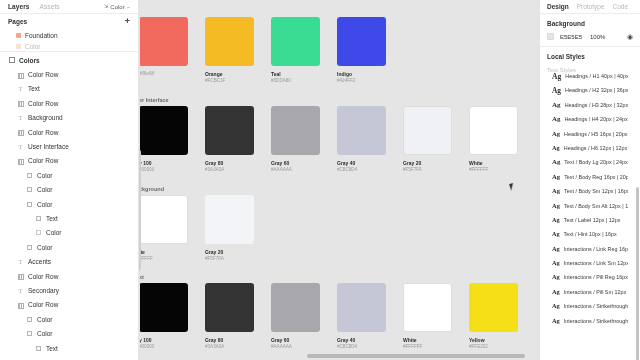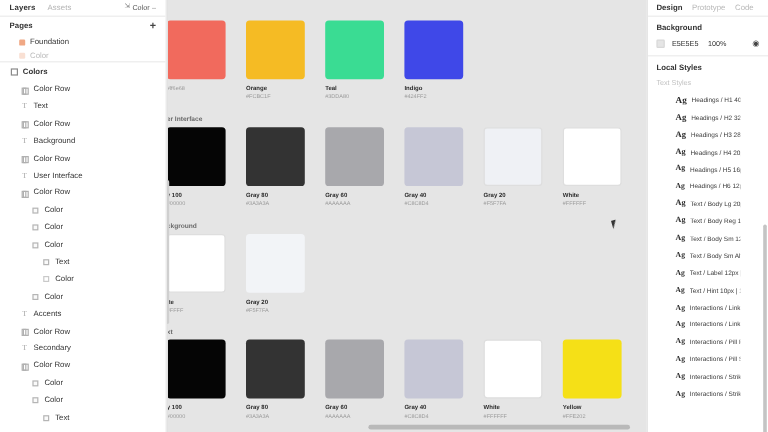--- a/index.html
+++ b/index.html
@@ -153,21 +153,21 @@
   .bg-op { font-size:6px; color:#333; margin-left:2px;}
   .eye {
     margin-left:auto; font-size:7px; color:#444; line-height:1;
   }
   .rp-styles { padding:6px 0 0; flex:1; overflow:hidden; position:relative;}
   .rp-styles .rp-title { padding:0 7px; }
   .text-styles-lbl {
     padding:0 7px; margin-top:7px; font-size:6px; color:#c2c2c2;
   }
   .style-row {
-    height:14.4px; display:flex; align-items:flex-end; gap:4px; padding:0 23px;
+    height:14.4px; display:flex; align-items:flex-start; gap:4px; padding:0 12px;
     white-space:nowrap; overflow:hidden;
   }
   .ag {
     font-family:"Liberation Serif", serif; font-weight:bold;
     font-size:7px; color:#2b2b2b; flex:0 0 auto; line-height:1;
   }
   .st-name { font-size:5.4px; color:#3a3a3a; overflow:hidden; text-overflow:clip; }
   .rp-vscroll {
     position:absolute; right:1.5px; top:140px; width:3px; height:185px;
     background:#c4c4c4; border-radius:2px;

